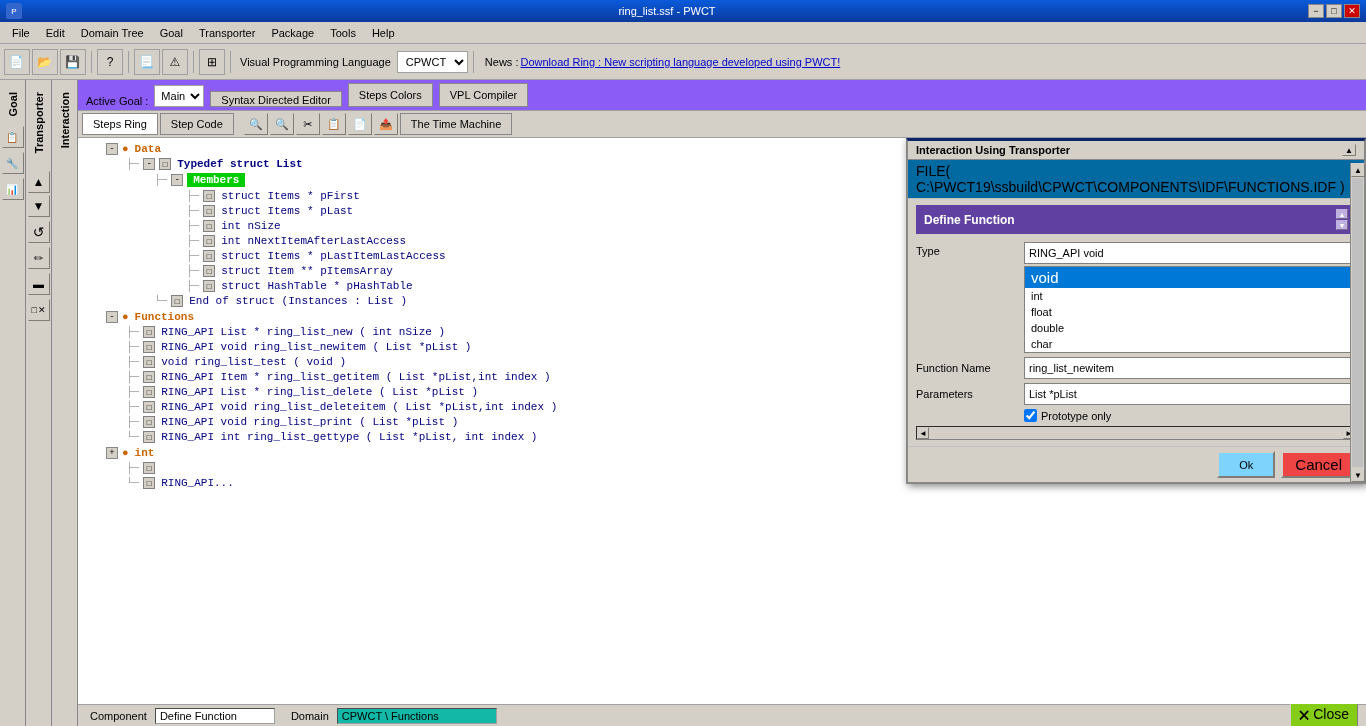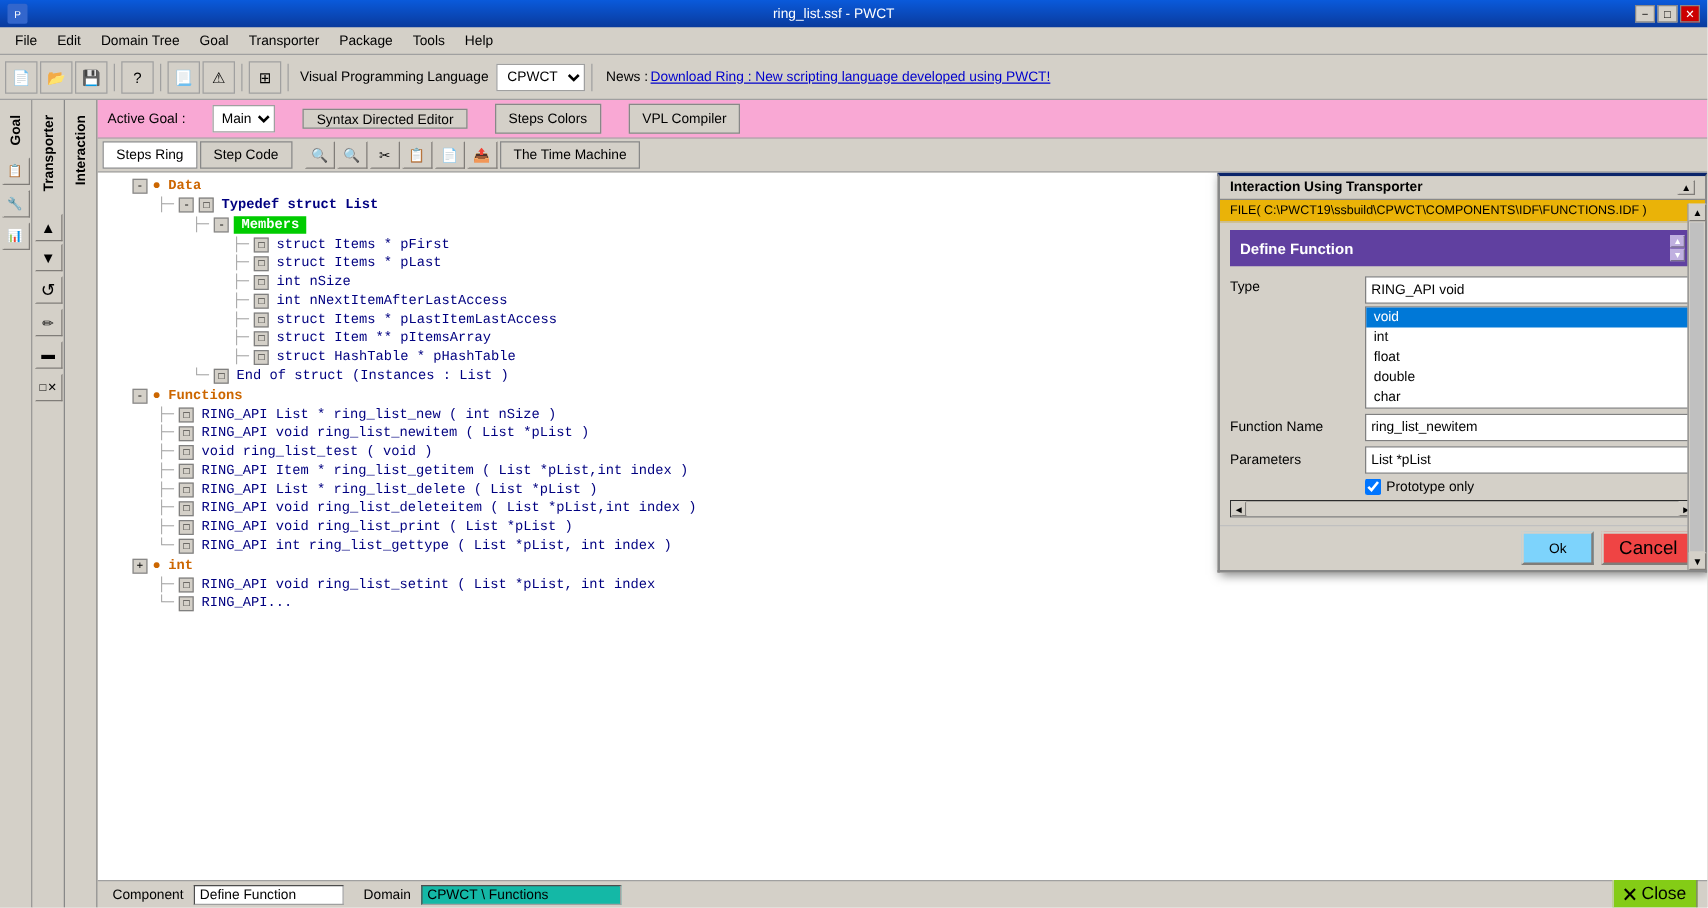--- a/index.html
+++ b/index.html
@@ -110,21 +110,21 @@
     </div>
 
     <div class="panel-strip" style="width:26px;border-right:1px solid #888;">
       <div style="font-size:11px;font-weight:bold;writing-mode:vertical-rl;transform:rotate(180deg);padding:8px 2px;">Interaction</div>
     </div>
   </div>
 
   <div id="content-wrapper">
 
 
-    <div style="display:flex;align-items:center;padding:3px 8px;gap:22px;background:#f9a8d4;border-bottom:1px solid #a0a0a0;">
+    <div style="display:flex;align-items:flex-end;padding:3px 8px;gap:6px;background:#8b5cf6;border-bottom:1px solid #a0a0a0;">
       <span style="font-size:11px;">Active Goal :</span>
       <select style="height:22px;border:1px solid #a0a0a0;background:white;font-size:11px;padding:0 2px;">
         <option>Main</option>
       </select>
       <button class="tab-btn" style="height:16px;padding:2px 10px;background:#d4d0c8;border:1px solid #888;font-size:11px;cursor:pointer;">Syntax Directed Editor</button>
       <button class="tab-btn" style="height:24px;padding:2px 10px;background:#d4d0c8;border:1px solid #888;font-size:11px;cursor:pointer;">Steps Colors</button>
       <button class="tab-btn" style="height:24px;padding:2px 10px;background:#d4d0c8;border:1px solid #888;font-size:11px;cursor:pointer;">VPL Compiler</button>
     </div>
 
     <div style="display:flex;align-items:center;padding:2px 4px;gap:2px;background:#d4d0c8;border-bottom:1px solid #a0a0a0;">
@@ -267,62 +267,61 @@
 
         <div class="tree-node" style="margin-left:20px;margin-top:2px;">
           <span style="width:12px;height:12px;border:1px solid #888;display:inline-flex;align-items:center;justify-content:center;font-size:9px;background:#d4d0c8;cursor:pointer;margin-right:2px;">+</span>
           <span style="color:#cc6600;font-weight:bold;">●</span>
           <span style="color:#cc6600;font-weight:bold;margin-left:4px;">int</span>
         </div>
 
         <div class="tree-node" style="margin-left:40px;margin-top:1px;">
           <span style="color:#a0a0a0;margin-right:2px;">├─</span>
           <span style="width:12px;height:12px;border:1px solid #808080;background:#d4d0c8;display:inline-flex;align-items:center;justify-content:center;font-size:8px;margin-right:4px;">□</span>
-          <span style="color:#000080;">RING_API void ring_list_setint ( List *pList, int index</span>
         </div>
 
         <div class="tree-node" style="margin-left:40px;margin-top:1px;">
           <span style="color:#a0a0a0;margin-right:2px;">└─</span>
           <span style="width:12px;height:12px;border:1px solid #808080;background:#d4d0c8;display:inline-flex;align-items:center;justify-content:center;font-size:8px;margin-right:4px;">□</span>
           <span style="color:#000080;">RING_API...</span>
         </div>
 
       </div>
 
-      <div id="interaction-dialog" style="position:absolute;right:0;top:0;width:392px;background:#d4d0c8;border:2px solid #888;border-top:3px solid #0a246a;z-index:100;box-shadow:2px 2px 8px rgba(0,0,0,0.5);">
+      <div id="interaction-dialog" style="position:absolute;right:0;top:0;width:460px;background:#d4d0c8;border:2px solid #888;border-top:3px solid #0a246a;z-index:100;box-shadow:2px 2px 8px rgba(0,0,0,0.5);">
 
         <div style="background:#d4d0c8;padding:3px 8px;font-size:11px;font-weight:bold;border-bottom:1px solid #888;display:flex;justify-content:space-between;align-items:center;">
           <span>Interaction Using Transporter</span>
           <div style="display:flex;gap:2px;">
             <div style="width:14px;height:12px;background:#d4d0c8;border:1px outset #d4d0c8;display:flex;align-items:center;justify-content:center;font-size:8px;cursor:pointer;">▲</div>
           </div>
         </div>
 
-        <div style="padding:3px 8px;font-size:10px;background:#eab308;border-bottom:1px solid #c0c0c0;">
+        <div style="padding:3px 8px;font-size:14px;background:#0369a1;border-bottom:1px solid #c0c0c0;">
           <span>FILE( C:\PWCT19\ssbuild\CPWCT\COMPONENTS\IDF\FUNCTIONS.IDF )</span>
         </div>
 
         <div style="padding:6px 8px;">
 
           <div style="background:#6040a0;color:white;padding:4px 8px;font-size:12px;font-weight:bold;margin-bottom:8px;display:flex;justify-content:space-between;align-items:center;">
             <span>Define Function</span>
             <div style="display:flex;flex-direction:column;gap:1px;">
               <div style="width:12px;height:10px;background:#c0b0e0;border:1px outset #c0b0e0;display:flex;align-items:center;justify-content:center;font-size:7px;cursor:pointer;">▲</div>
               <div style="width:12px;height:10px;background:#c0b0e0;border:1px outset #c0b0e0;display:flex;align-items:center;justify-content:center;font-size:7px;cursor:pointer;">▼</div>
             </div>
           </div>
 
           <div style="display:flex;align-items:flex-start;margin-bottom:4px;gap:8px;">
             <div style="width:100px;font-size:11px;padding-top:3px;">Type</div>
             <div style="flex:1;">
               <input type="text" style="width: 100%; height: 22px; border: 1px solid rgb(128, 128, 128); background: white; padding: 2px 4px; font-size: 11px; margin-bottom: 2px;" value="RING_API void">
               
               
               <div style="width:100%;border:1px solid #808080;background:white;position:relative;">
-                <div style="padding:2px 6px;font-size:11px;cursor:pointer;background:#0078d7;color:white;">void</div>
+                <div style="padding:2px 6px;font-size:15px;cursor:pointer;background:#0078d7;color:white;">void</div>
                 <div style="padding:2px 6px;font-size:11px;cursor:pointer;">int</div>
                 <div style="padding:2px 6px;font-size:11px;cursor:pointer;">float</div>
                 <div style="padding:2px 6px;font-size:11px;cursor:pointer;">double</div>
                 <div style="padding:2px 6px;font-size:11px;cursor:pointer;">char</div>
               </div>
             </div>
           </div>
 
           <div style="display:flex;align-items:center;margin-bottom:4px;gap:8px;">
             <div style="width:100px;font-size:11px;">Function Name</div>

